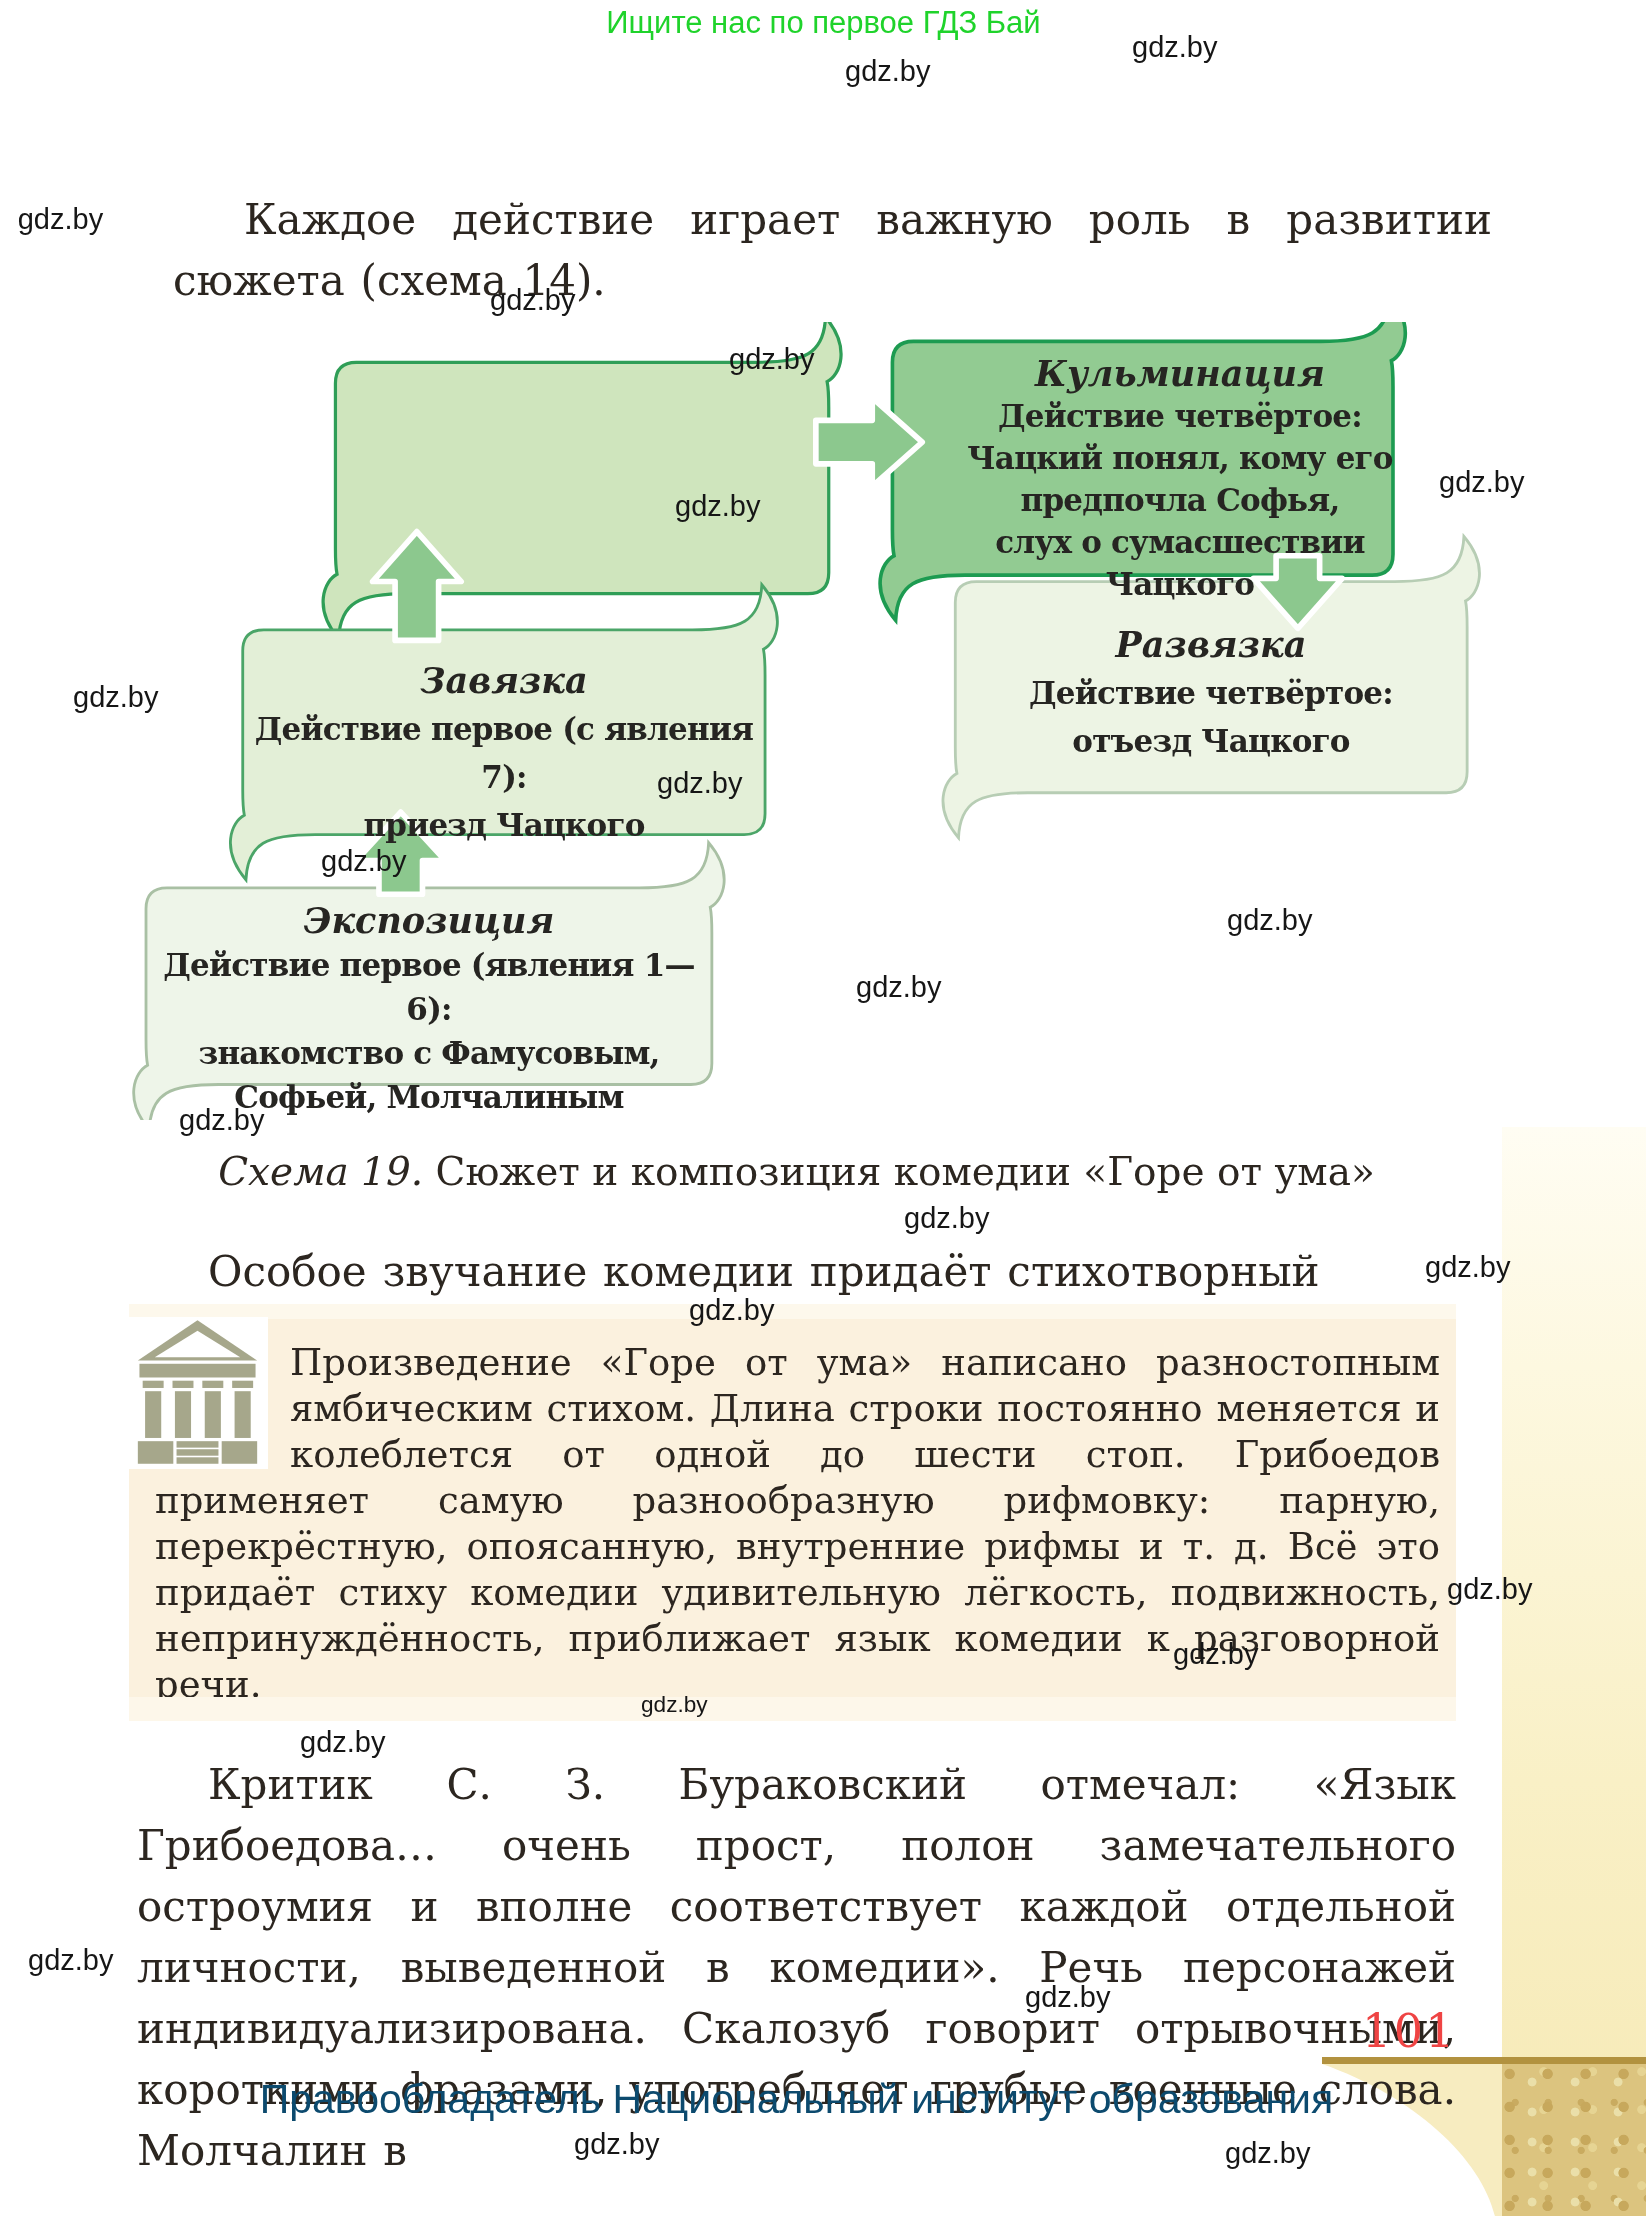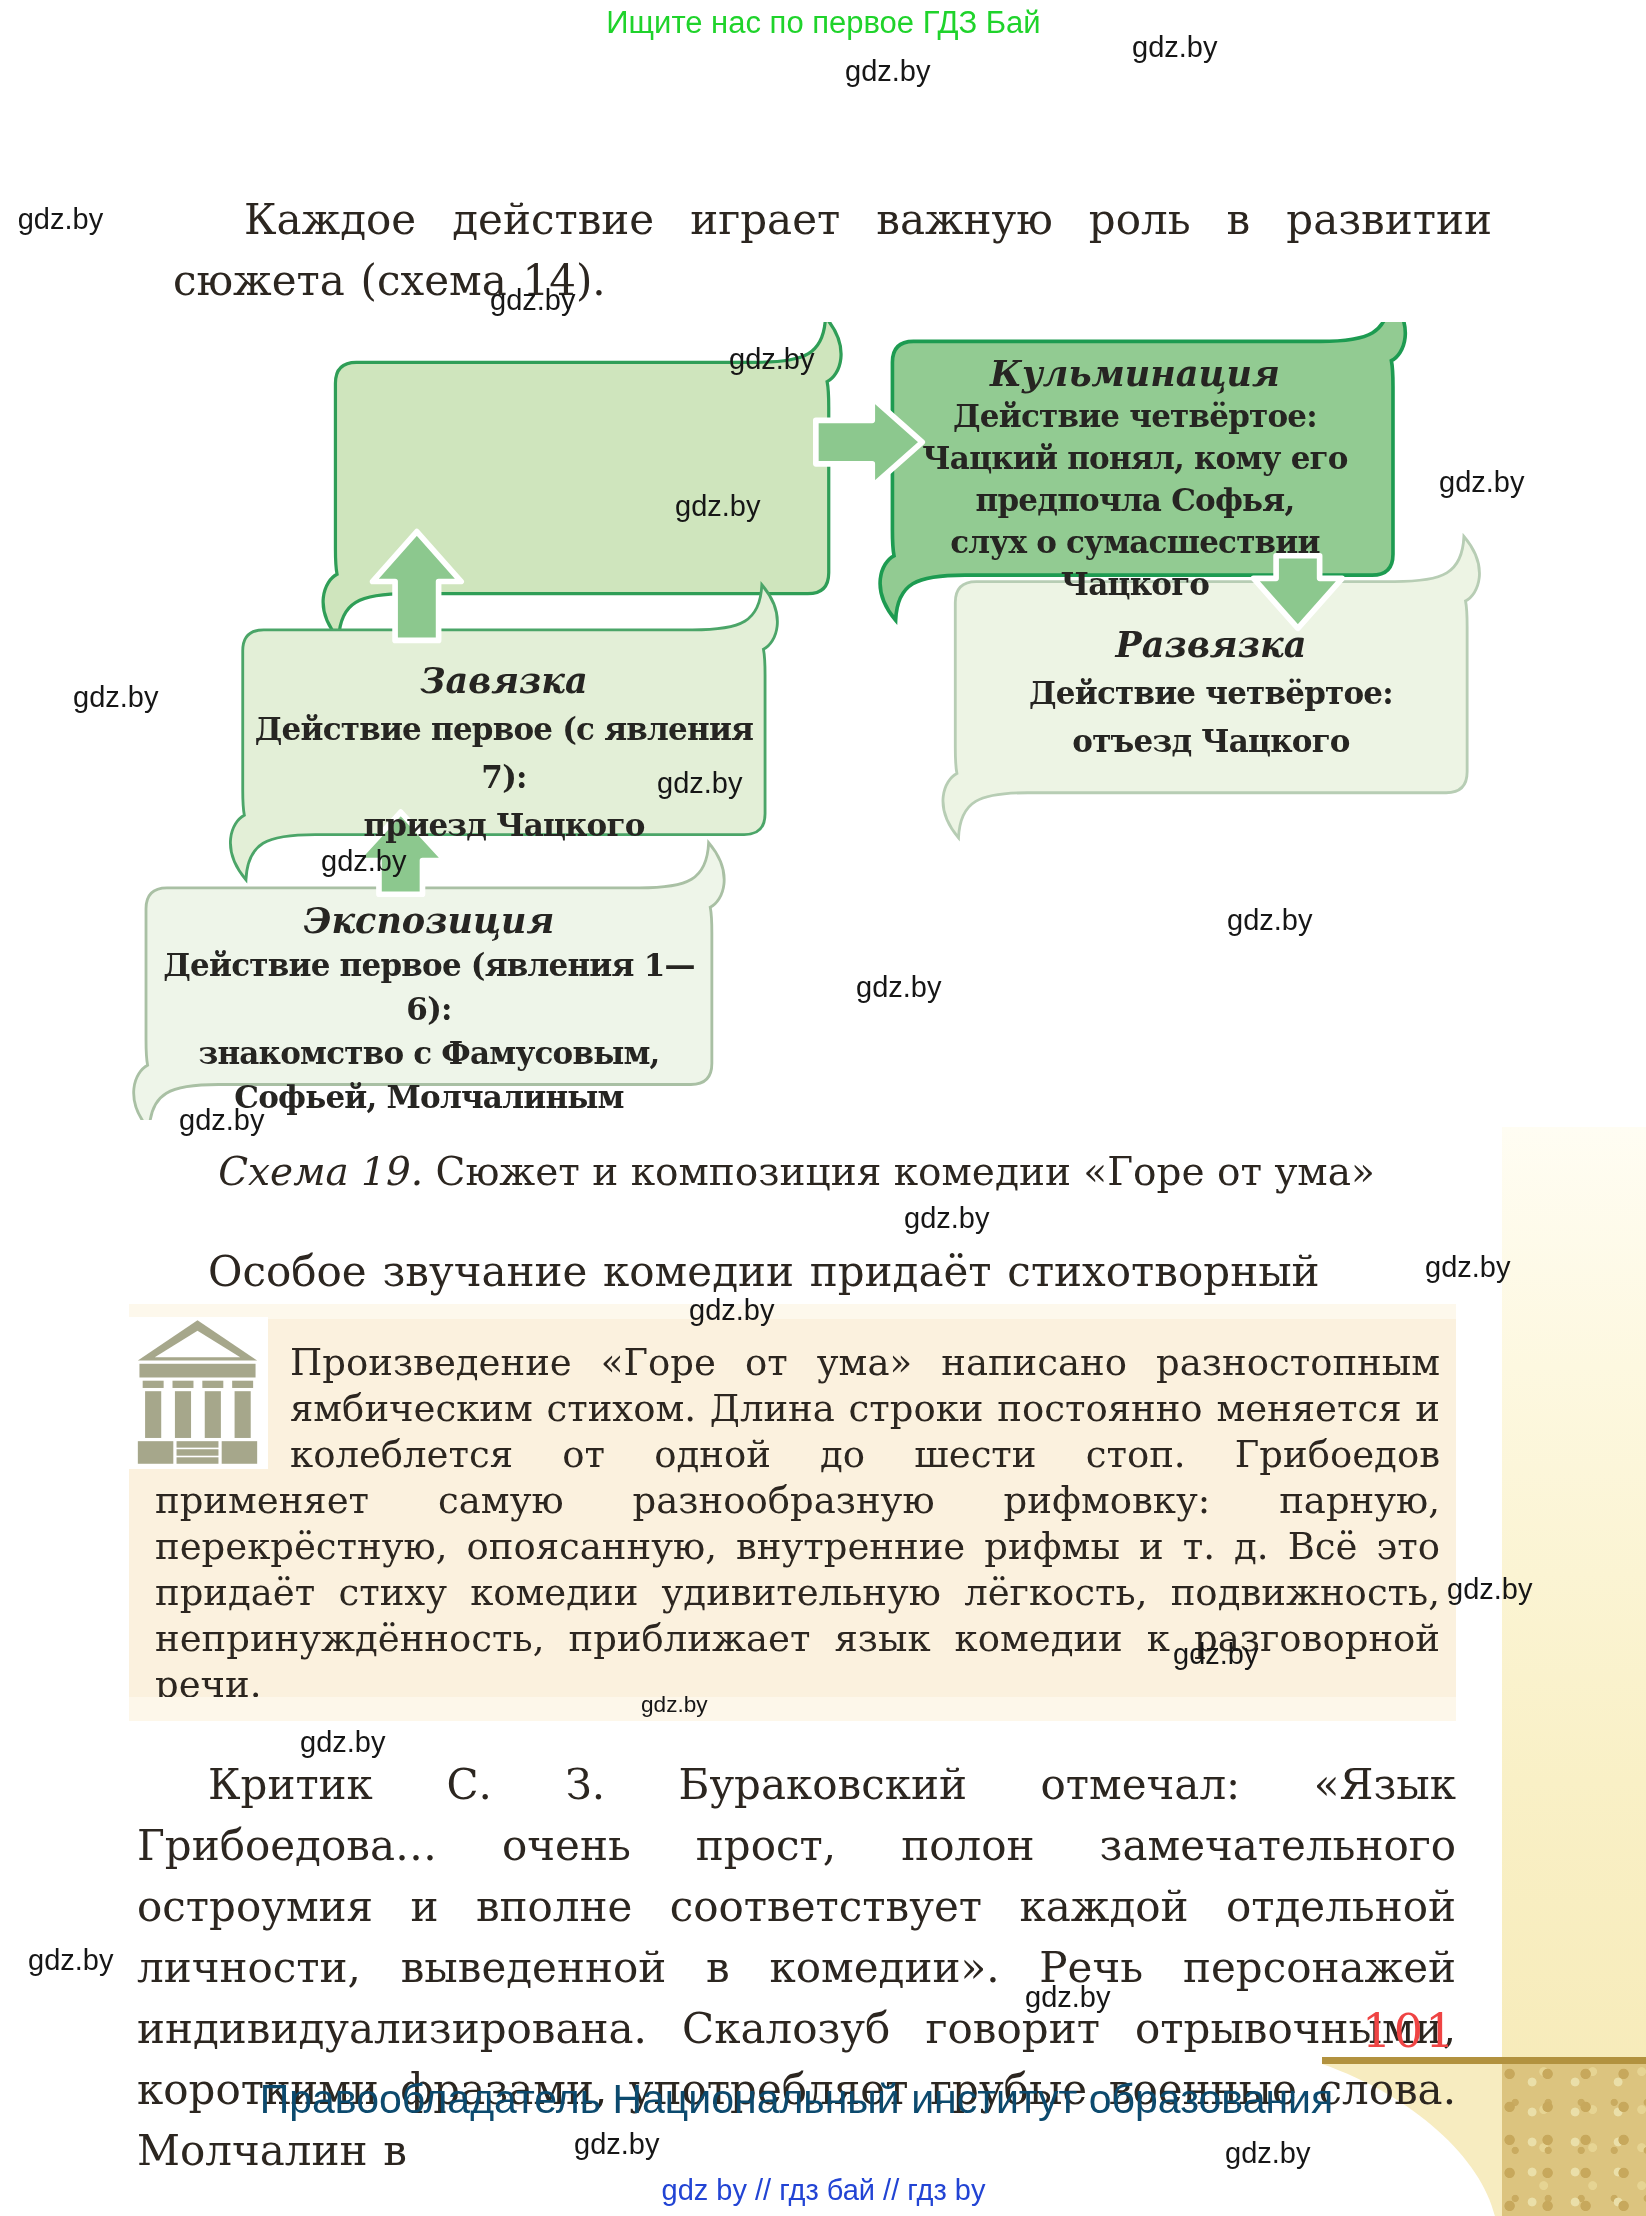--- a/index.html
+++ b/index.html
@@ -23,21 +23,21 @@
   .p3{top:1754px;}
 
   
   .diagram{position:absolute;left:0;top:322px;width:1647px;height:798px;}
   .diagram svg{position:absolute;left:0;top:0;}
   .dbox-text{position:absolute;text-align:center;font-weight:700;font-size:31px;
              line-height:42px;letter-spacing:-0.8px;color:#262522;}
   .dbox-text .btitle{font-style:italic;font-size:35px;letter-spacing:0;}
   .dbox-text .bbody{white-space:pre-line;}
   .t-development{left:335px;top:42px;width:493px;padding-top:9.7px;}
-  .t-climax{left:885px;top:21px;width:500px;padding-top:9.7px;}
+  .t-climax{left:930px;top:21px;width:500px;padding-top:9.7px;}
   .t-denouement{left:955px;top:260px;width:512px;padding-top:39px;line-height:48px;}
   .t-inciting{left:243px;top:308px;width:522px;padding-top:27px;line-height:48px;}
   .t-exposition{left:146px;top:566px;width:566px;padding-top:11.3px;line-height:44px;}
 
   
   .caption{position:absolute;left:137px;top:1149px;width:1319px;text-align:center;
            font-size:39px;color:#2c2620;}
   .caption .ital{font-style:italic;}
 
   
@@ -162,21 +162,20 @@
         <rect x="54" y="164" width="52" height="8"></rect>
         <rect x="54" y="174" width="52" height="8"></rect>
       </g>
     </svg>
   </div>
 
   <p class="para p3">Критик С. З. Бураковский отмечал: «Язык Грибоедова… очень прост, полон замечательного остроумия и вполне соответствует каждой отдельной личности, выведенной в комедии». Речь персонажей индивидуализирована. Скалозуб говорит отрывочными, короткими фразами, употребляет грубые военные слова. Молчалин в</p>
 
   <div class="pagenum">101</div>
   <div class="pink">Правообладатель Национальный институт образования</div>
-  <div class="bluelinks">gdz by  //  гдз бай  //  гдз by</div>
 
   <span class="wm" style="left:17.7px;top:203px;">gdz.by</span>
   <span class="wm" style="left:1132px;top:31px;">gdz.by</span>
   <span class="wm" style="left:845px;top:55px;">gdz.by</span>
   <span class="wm" style="left:490px;top:284px;">gdz.by</span>
   <span class="wm" style="left:729px;top:343px;">gdz.by</span>
   <span class="wm" style="left:1439px;top:466px;">gdz.by</span>
   <span class="wm" style="left:675px;top:490px;">gdz.by</span>
   <span class="wm" style="left:73px;top:681px;">gdz.by</span>
   <span class="wm" style="left:657px;top:767px;">gdz.by</span>

